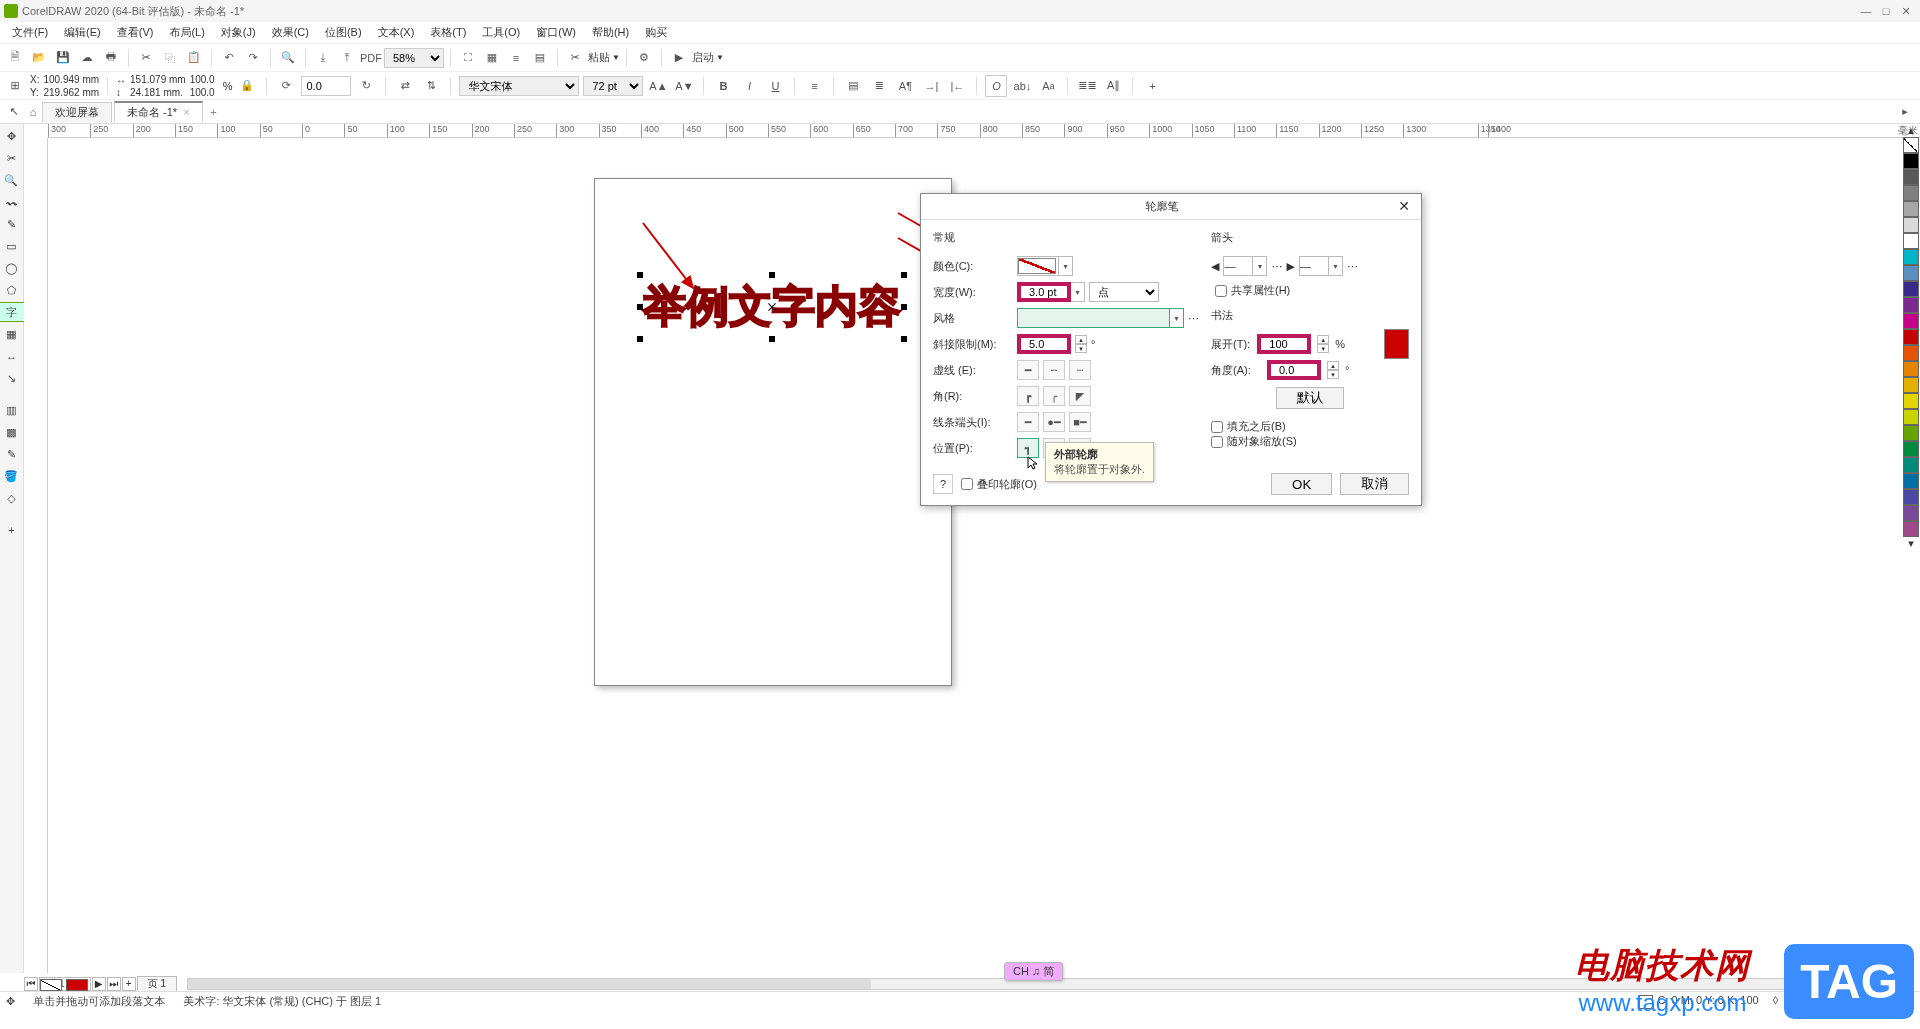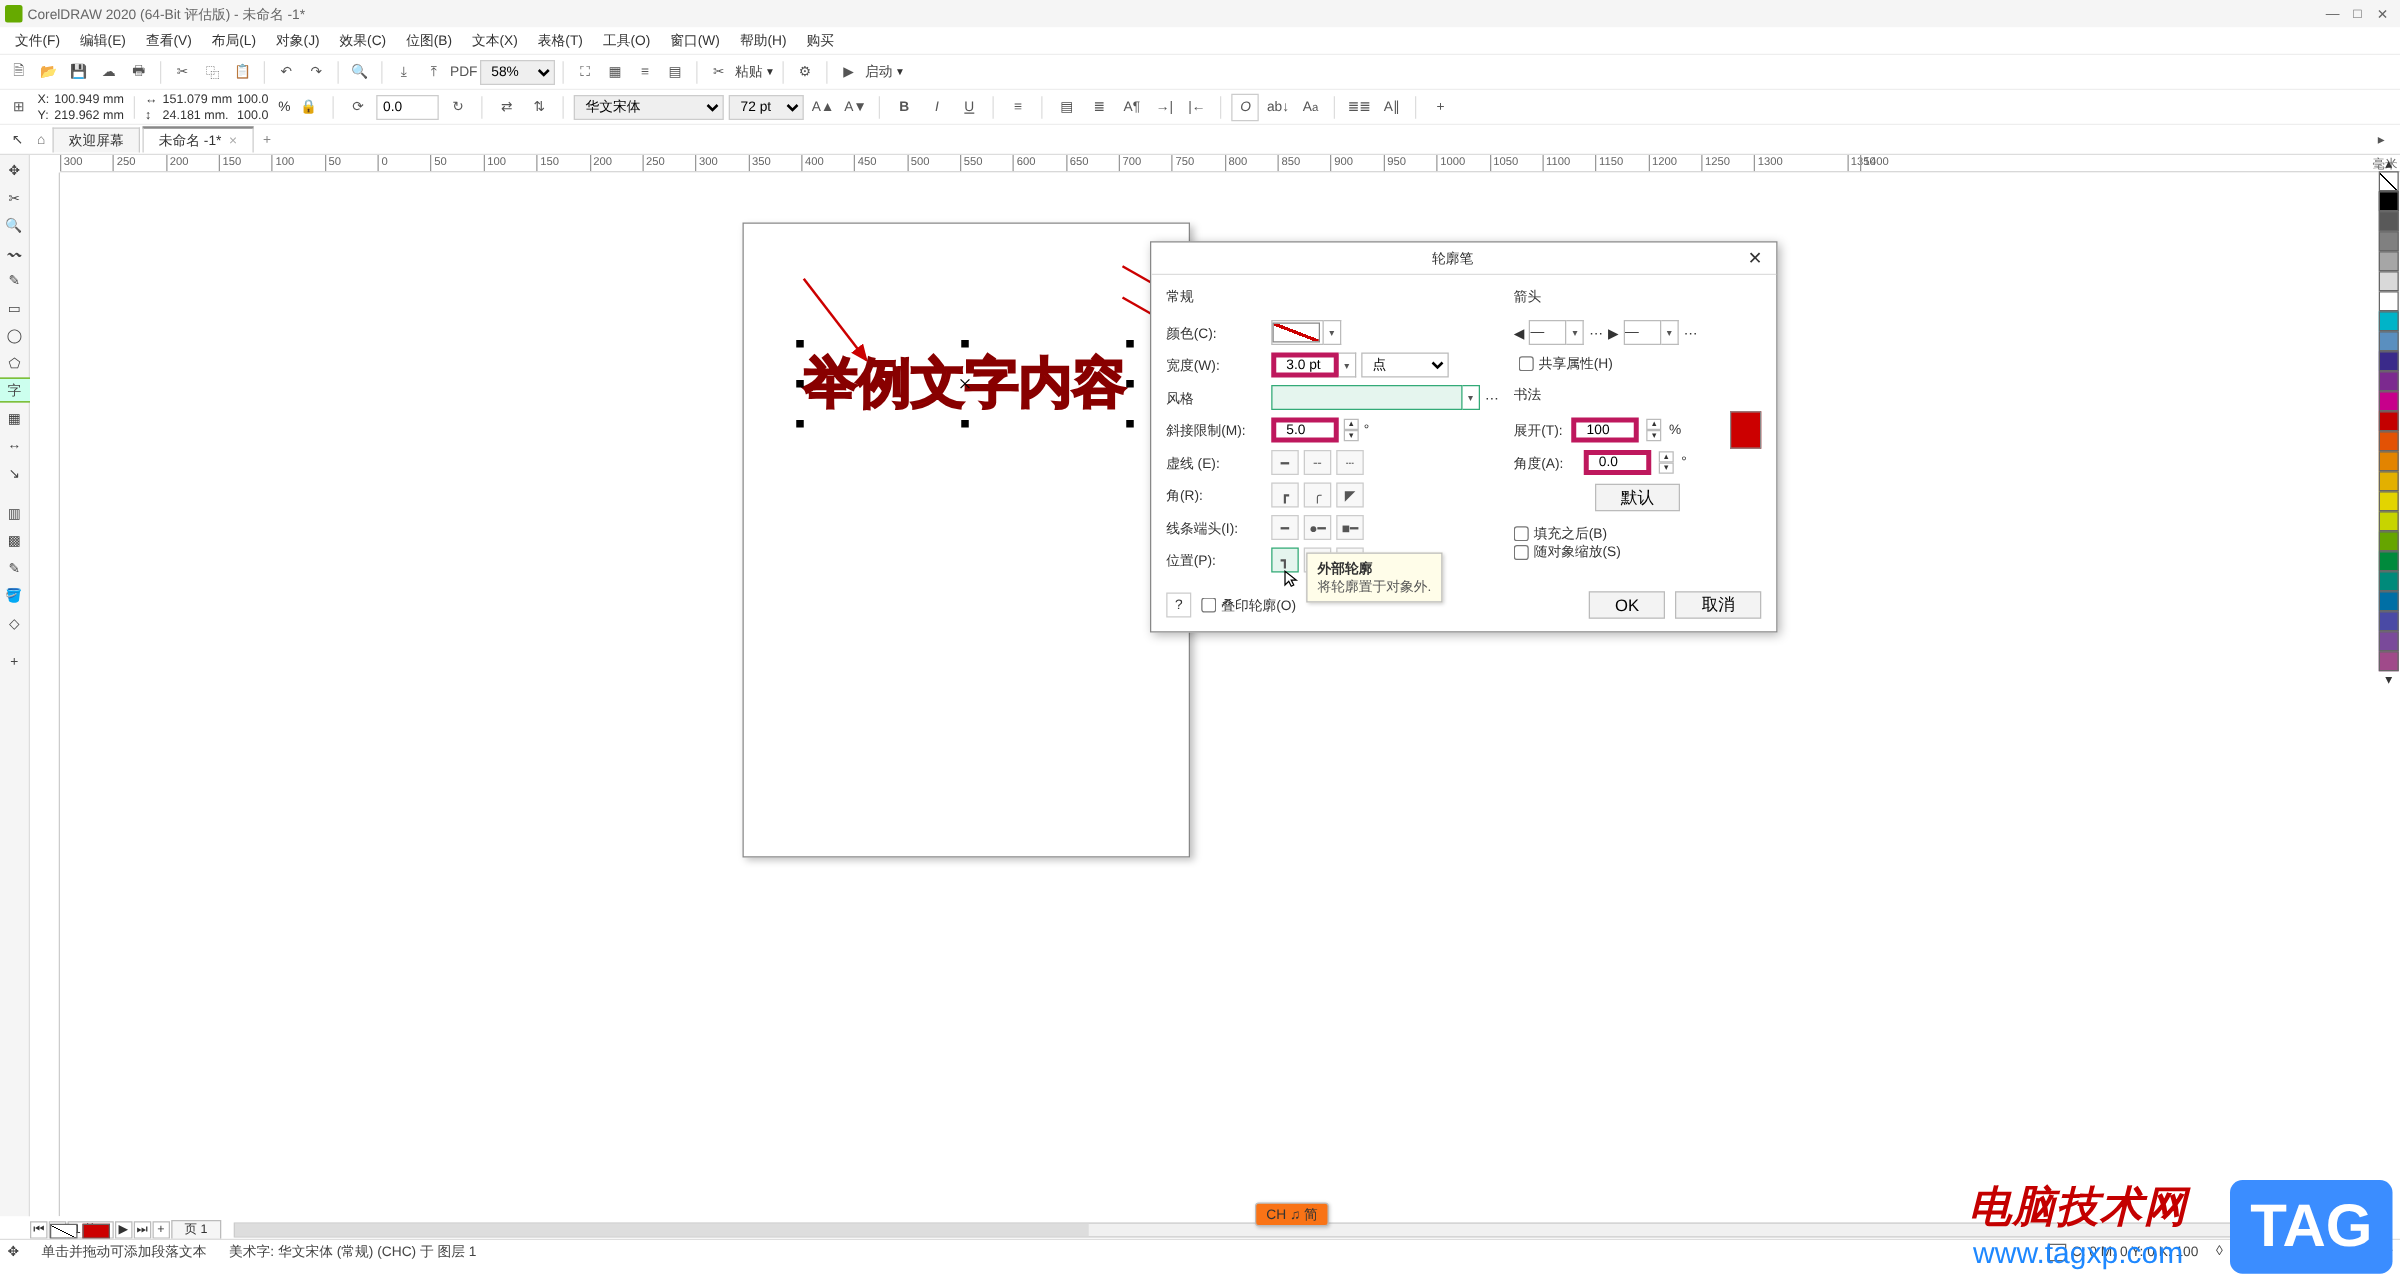--- a/index.html
+++ b/index.html
@@ -107,21 +107,21 @@
 .pal-sw { width: 16px; height: 16px; border: 1px solid #666; margin: 0 auto; }
 
 
 .pagenav { position: absolute; bottom: 36px; left: 24px; right: 24px; height: 18px; display: flex; align-items: center; font-size: 10px; }
 .pagenav .navbtn { border: 1px solid #bbb; width: 14px; height: 14px; text-align: center; line-height: 12px; cursor: pointer; margin-right: 1px; }
 .pagenav .pagetab { border: 1px solid #bbb; padding: 0 10px; height: 16px; line-height: 14px; background: #f5f5f5; }
 .pagenav .scroll { flex: 1; margin-left: 10px; height: 12px; border: 1px solid #ccc; background: #f0f0f0; position: relative; }
 .pagenav .scroll .thumb { position: absolute; left: 0; top: 0; bottom: 0; width: 40%; background: #ddd; }
 
 
-.ime { position: absolute; left: 1004px; bottom: 48px; border: 1px solid #bbb; border-radius: 3px; background: #f97316; padding: 1px 8px; font-size: 11px; box-shadow: 1px 1px 3px rgba(0,0,0,.2); }
+.ime { position: absolute; left: 1004px; bottom: 48px; border: 1px solid #bbb; border-radius: 3px; background: #f0abfc; padding: 1px 8px; font-size: 11px; box-shadow: 1px 1px 3px rgba(0,0,0,.2); }
 
 
 .statusbar { position: absolute; bottom: 18px; left: 0; right: 0; height: 20px; border-top: 1px solid #ddd; background: #fff; display: flex; align-items: center; font-size: 11px; padding: 0 6px; gap: 18px; color: #444; }
 .status-right { position: absolute; right: 6px; display: flex; gap: 14px; }
 .sw-sm { width: 14px; height: 14px; border: 1px solid #666; display: inline-block; vertical-align: middle; margin-right: 4px; }
 
 
 .fillbar { position: absolute; bottom: 38px; left: 40px; display: flex; gap: 4px; }
 .fill-sw { width: 22px; height: 12px; border: 1px solid #666; }
 .fill-none { background: linear-gradient(to top right, #fff 45%, #000 45%, #000 50%, #fff 50%); }

